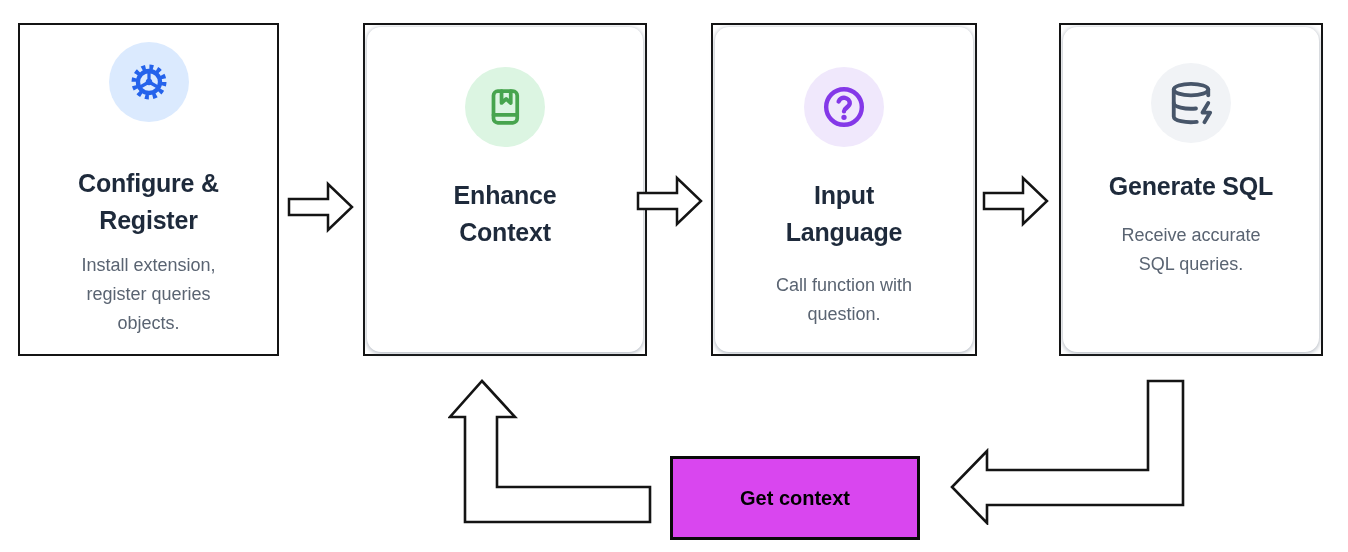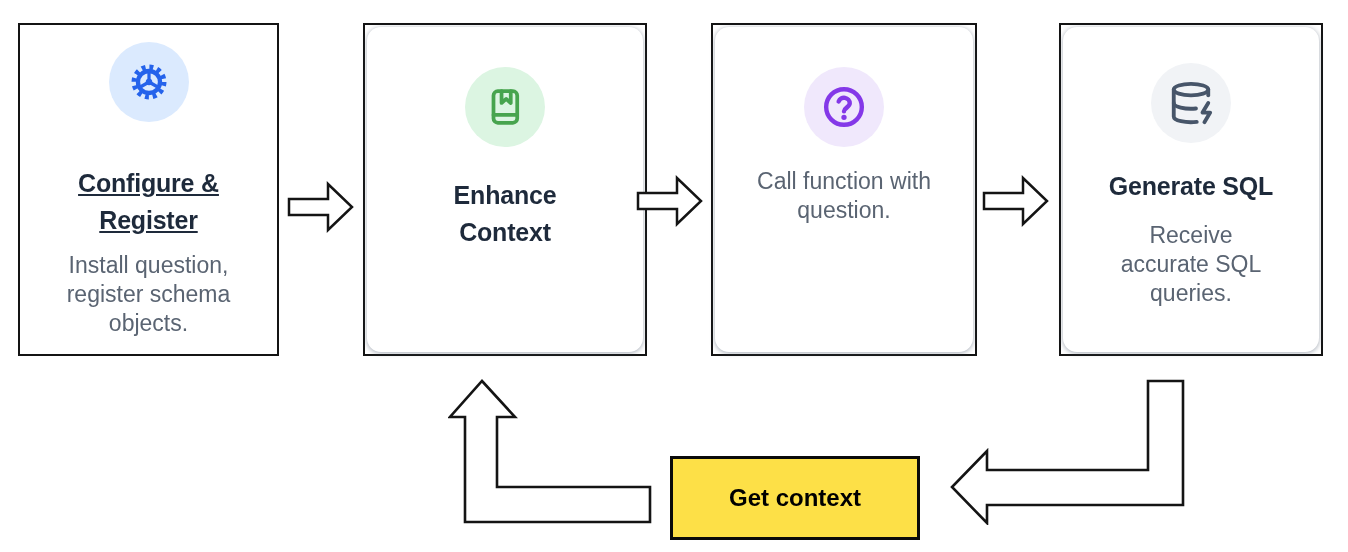--- a/index.html
+++ b/index.html
@@ -33,73 +33,73 @@
   .icon-circle{
     width:80px;height:80px;border-radius:50%;
     display:flex;align-items:center;justify-content:center;
     flex:none;
   }
   .step-title{
     font-size:25px;font-weight:700;line-height:37px;
     color:#1e2a3b;letter-spacing:-0.2px;
   }
   .step-desc{
-    font-size:23px;line-height:29px;
+    font-size:18px;line-height:29px;
     color:#5a6472;
   }
   #card-1{left:18px;width:261px;}
   #card-2{left:363px;width:284px;}
   #card-3{left:711px;width:266px;}
   #card-4{left:1059px;width:264px;}
   #card-1 .icon-circle{margin-top:17px;background:#dbeafe;}
   #card-2 .icon-circle{margin-top:42px;background:#dcf5e2;}
   #card-3 .icon-circle{margin-top:42px;background:#f0e8fc;}
   #card-4 .icon-circle{margin-top:38px;background:#f1f3f6;}
-  #card-1 .step-title{margin-top:43px;max-width:200px;text-decoration:underline;}
+  #card-1 .step-title{margin-top:43px;max-width:200px;}
   #card-2 .step-title{margin-top:30px;max-width:150px;}
   #card-3 .step-title{margin-top:30px;max-width:150px;}
   #card-4 .step-title{margin-top:25px;max-width:220px;}
   #card-1 .step-desc{margin-top:12px;max-width:180px;}
   #card-2 .step-desc{margin-top:14px;max-width:180px;}
   #card-3 .step-desc{margin-top:20px;max-width:180px;}
   #card-4 .step-desc{margin-top:16px;max-width:172px;}
   .flow-arrow{position:absolute;width:68px;height:52px;}
   #flow-arrow-1{left:287px;top:181px;}
   #flow-arrow-2{left:636px;top:175px;}
   #flow-arrow-3{left:982px;top:175px;}
   .elbow{position:absolute;}
   #feedback-up-arrow{left:448px;top:379px;width:205px;height:146px;}
   #feedback-left-arrow{left:950px;top:379px;width:235px;height:146px;}
   #get-context-box{
     position:absolute;left:670px;top:456px;width:250px;height:84px;
-    border:3px solid #0a0a0a;background:#fde047;
+    border:3px solid #0a0a0a;background:#d946ef;
     box-sizing:border-box;
     display:flex;align-items:center;justify-content:center;
-    font-size:24px;font-weight:700;color:#000000;
+    font-size:20px;font-weight:700;color:#000000;
   }
 </style>
 </head>
 <body>
 
 <div id="canvas">
 
   <div class="card" id="card-1">
     <div class="content">
       <div class="icon-circle">
         <svg width="46" height="46" viewBox="0 0 48 48">
           <circle cx="24" cy="24" r="15" fill="none" stroke="#2563eb" stroke-width="6.5" stroke-dasharray="3.9 3.95"></circle>
           <circle cx="24" cy="24" r="11.5" fill="none" stroke="#2563eb" stroke-width="4.5"></circle>
           <line x1="24" y1="24" x2="24" y2="13.5" stroke="#2563eb" stroke-width="3.4" stroke-linecap="round"></line>
           <line x1="24" y1="24" x2="14.9" y2="29.2" stroke="#2563eb" stroke-width="3.4" stroke-linecap="round"></line>
           <line x1="24" y1="24" x2="33.1" y2="29.2" stroke="#2563eb" stroke-width="3.4" stroke-linecap="round"></line>
           <circle cx="24" cy="24" r="3.4" fill="#2563eb"></circle>
         </svg>
       </div>
       <div class="step-title">Configure &amp; Register</div>
-      <div class="step-desc">Install question, register schema objects.</div>
+      <div class="step-desc">Install extension, register queries objects.</div>
     </div>
   </div>
 
   <svg class="flow-arrow" id="flow-arrow-1" viewBox="0 0 68 52">
     <polygon points="2,18 41,18 41,3 65,26 41,49 41,34 2,34" fill="#ffffff" stroke="#141414" stroke-width="2.5" stroke-linejoin="miter"></polygon>
   </svg>
 
   <div class="card" id="card-2">
     <div class="card-panel"></div>
     <div class="content">
@@ -121,20 +121,21 @@
   <div class="card" id="card-3">
     <div class="card-panel"></div>
     <div class="content">
       <div class="icon-circle">
         <svg width="46" height="46" viewBox="0 0 24 24" fill="none" stroke="#8438e8" stroke-width="2.3" stroke-linecap="round" stroke-linejoin="round">
           <circle cx="12" cy="12" r="9.3"></circle>
           <path d="M9.2 9.1a3 3 0 0 1 5.8 1c0 2-3 2.4-3 4.1"></path>
           <circle cx="12" cy="17.4" r="0.6" fill="#8438e8" stroke-width="1.6"></circle>
         </svg>
       </div>
+      <div class="step-title">Input Language</div>
       <div class="step-desc">Call function with question.</div>
     </div>
   </div>
 
   <svg class="flow-arrow" id="flow-arrow-3" viewBox="0 0 68 52">
     <polygon points="2,18 41,18 41,3 65,26 41,49 41,34 2,34" fill="#ffffff" stroke="#141414" stroke-width="2.5" stroke-linejoin="miter"></polygon>
   </svg>
 
   <div class="card" id="card-4">
     <div class="card-panel"></div>

